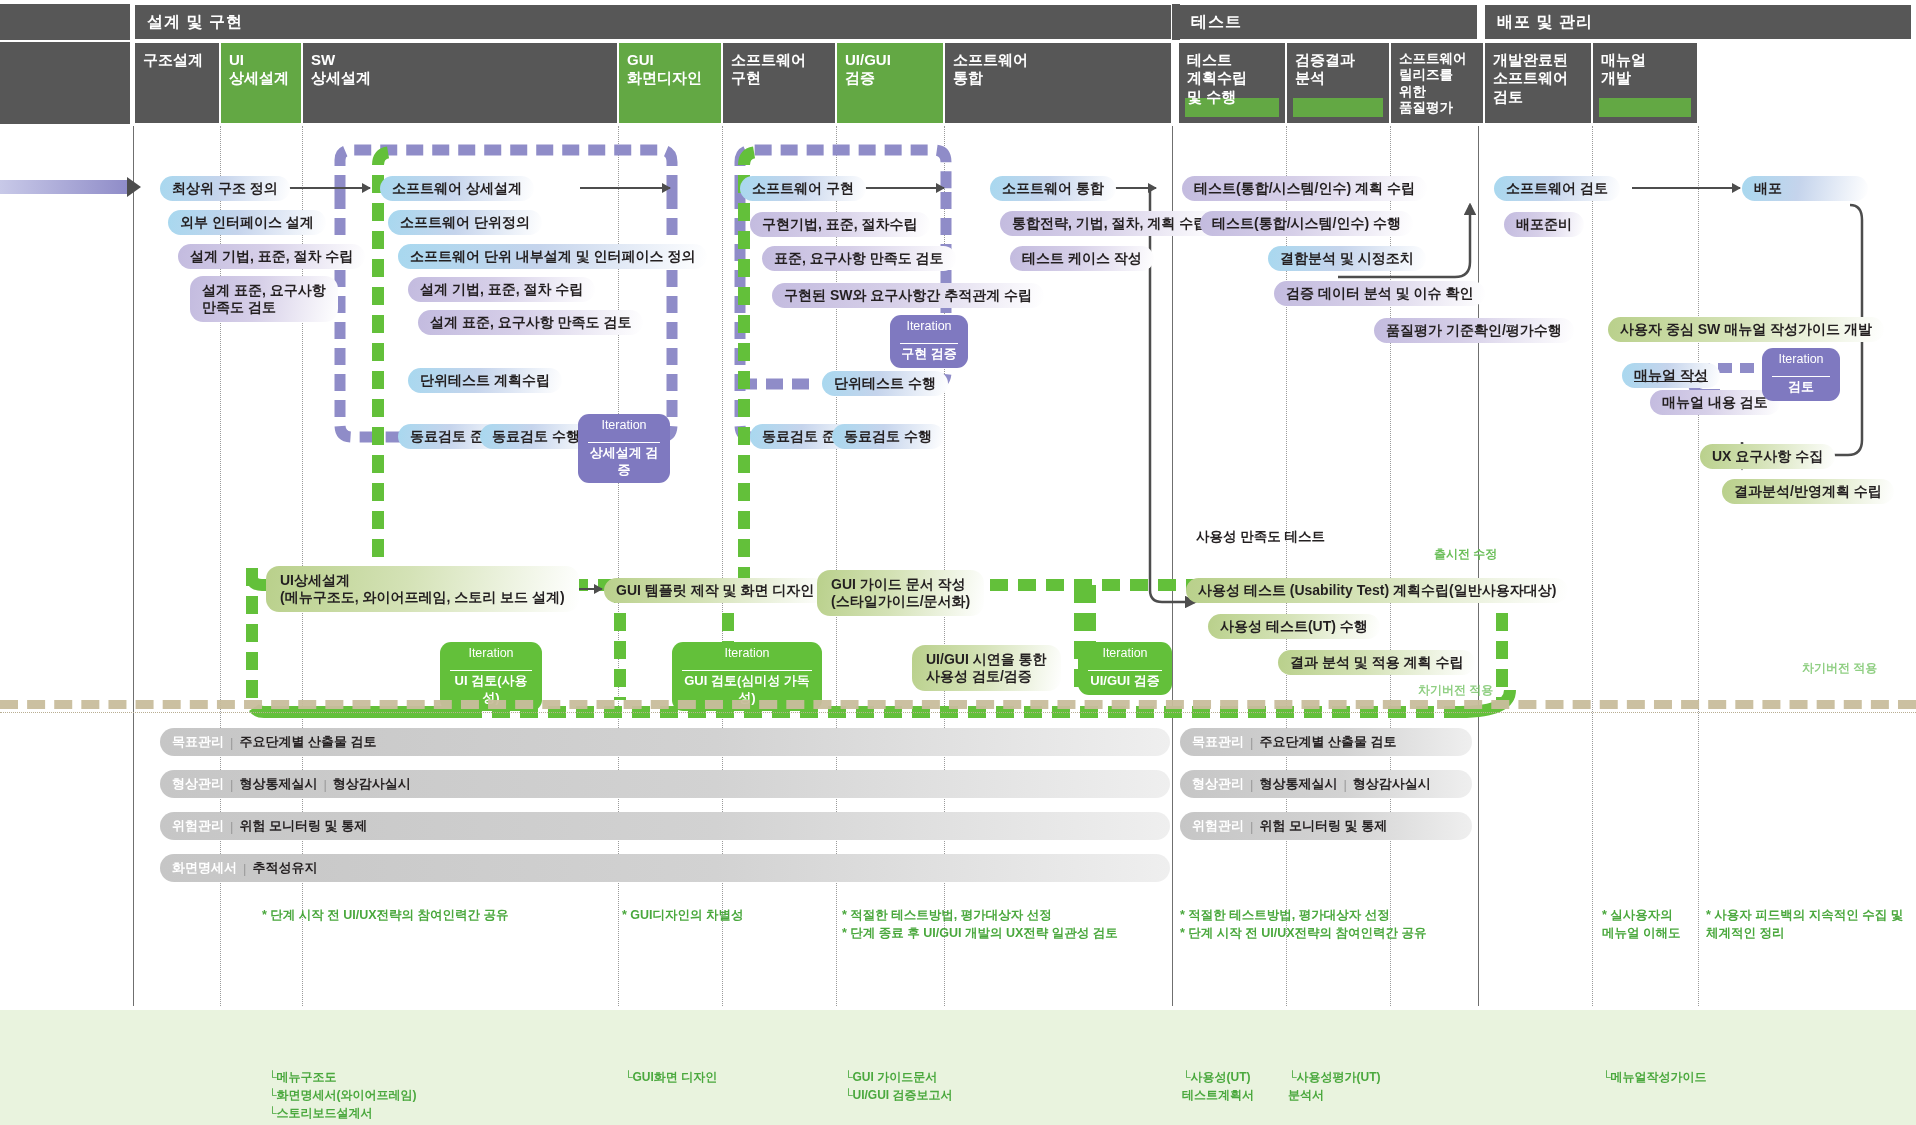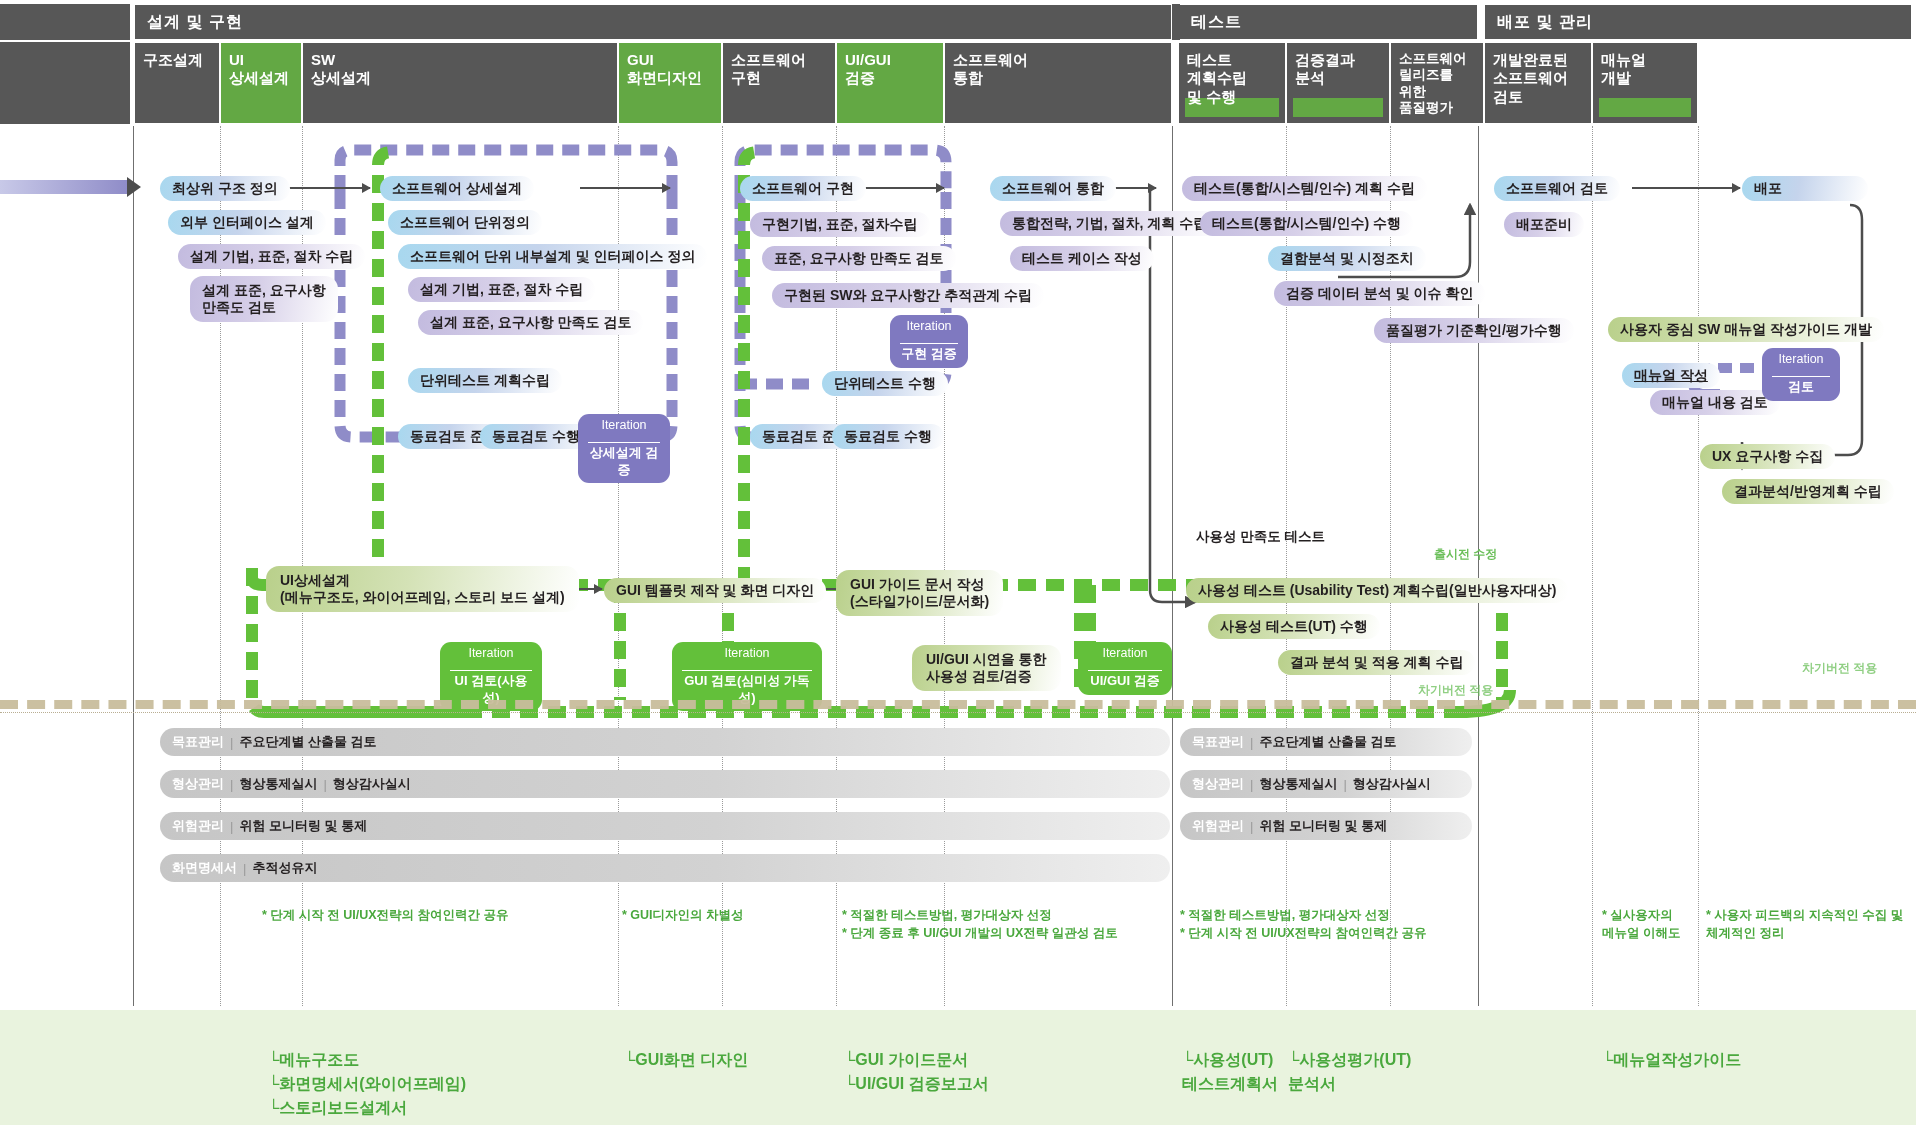--- a/index.html
+++ b/index.html
@@ -78,21 +78,21 @@
   .mgmt .tag { color:#ffffff; font-weight:bold; }
   .mgmt .bar { color:#9a9a9a; margin:0 6px; font-weight:normal;}
   .mgmt .txt { color:#231f20; }
 
   
   .note { position:absolute; color:#4aa83d; font-size:12.5px; font-weight:bold; line-height:1.45; white-space:pre-line;}
   .note-sm { position:absolute; color:#6bbf5a; font-size:12px; font-weight:bold; }
 
   
   .footer { position:absolute; left:0; right:0; background:#e9f3de; }
-  .deliv { position:absolute; color:#4aa83d; font-size:16px; font-weight:bold; line-height:1.5; white-space:pre-line; }
+  .deliv { position:absolute; color:#4aa83d; font-size:12px; font-weight:bold; line-height:1.5; white-space:pre-line;margin-top:20px; }
 </style>
 </head>
 <body>
 
 <div id="root">
 
   <div class="hdr-group" style="left:134px; top:4px; width:1038px;">
     <span>설계 및 구현</span>
   </div>
   <div class="hdr-group" style="left:1178px; top:4px; width:300px;">
@@ -354,21 +354,21 @@
     </div>
   <div class="pill green" style="left:1722px; top:479px;">
       <span>결과분석/반영계획 수립</span>
     </div>
 
   <div class="pill green wrap" style="left:266px; top:566px; padding:6px 14px;"><span style="white-space:pre-line">UI상세설계
 (메뉴구조도, 와이어프레임, 스토리 보드 설계)</span></div>
   <div class="pill green" style="left:604px; top:578px;">
       <span>GUI 템플릿 제작 및 화면 디자인</span>
     </div>
-  <div class="pill green wrap" style="left:836px; top:570px; padding:6px 14px;"><span style="white-space:pre-line">GUI 가이드 문서 작성
+  <div class="pill green wrap" style="left:817px; top:570px; padding:6px 14px;"><span style="white-space:pre-line">GUI 가이드 문서 작성
 (스타일가이드/문서화)</span></div>
   <div class="pill green wrap" style="left:912px; top:645px; padding:6px 14px;"><span style="white-space:pre-line">UI/GUI 시연을 통한
 사용성 검토/검증</span></div>
   <div class="pill green" style="left:1186px; top:578px;">
       <span>사용성 테스트 (Usability Test) 계획수립(일반사용자대상)</span>
     </div>
   <div class="pill green" style="left:1208px; top:614px;">
       <span>사용성 테스트(UT) 수행</span>
     </div>
   <div class="pill green" style="left:1278px; top:650px;">

